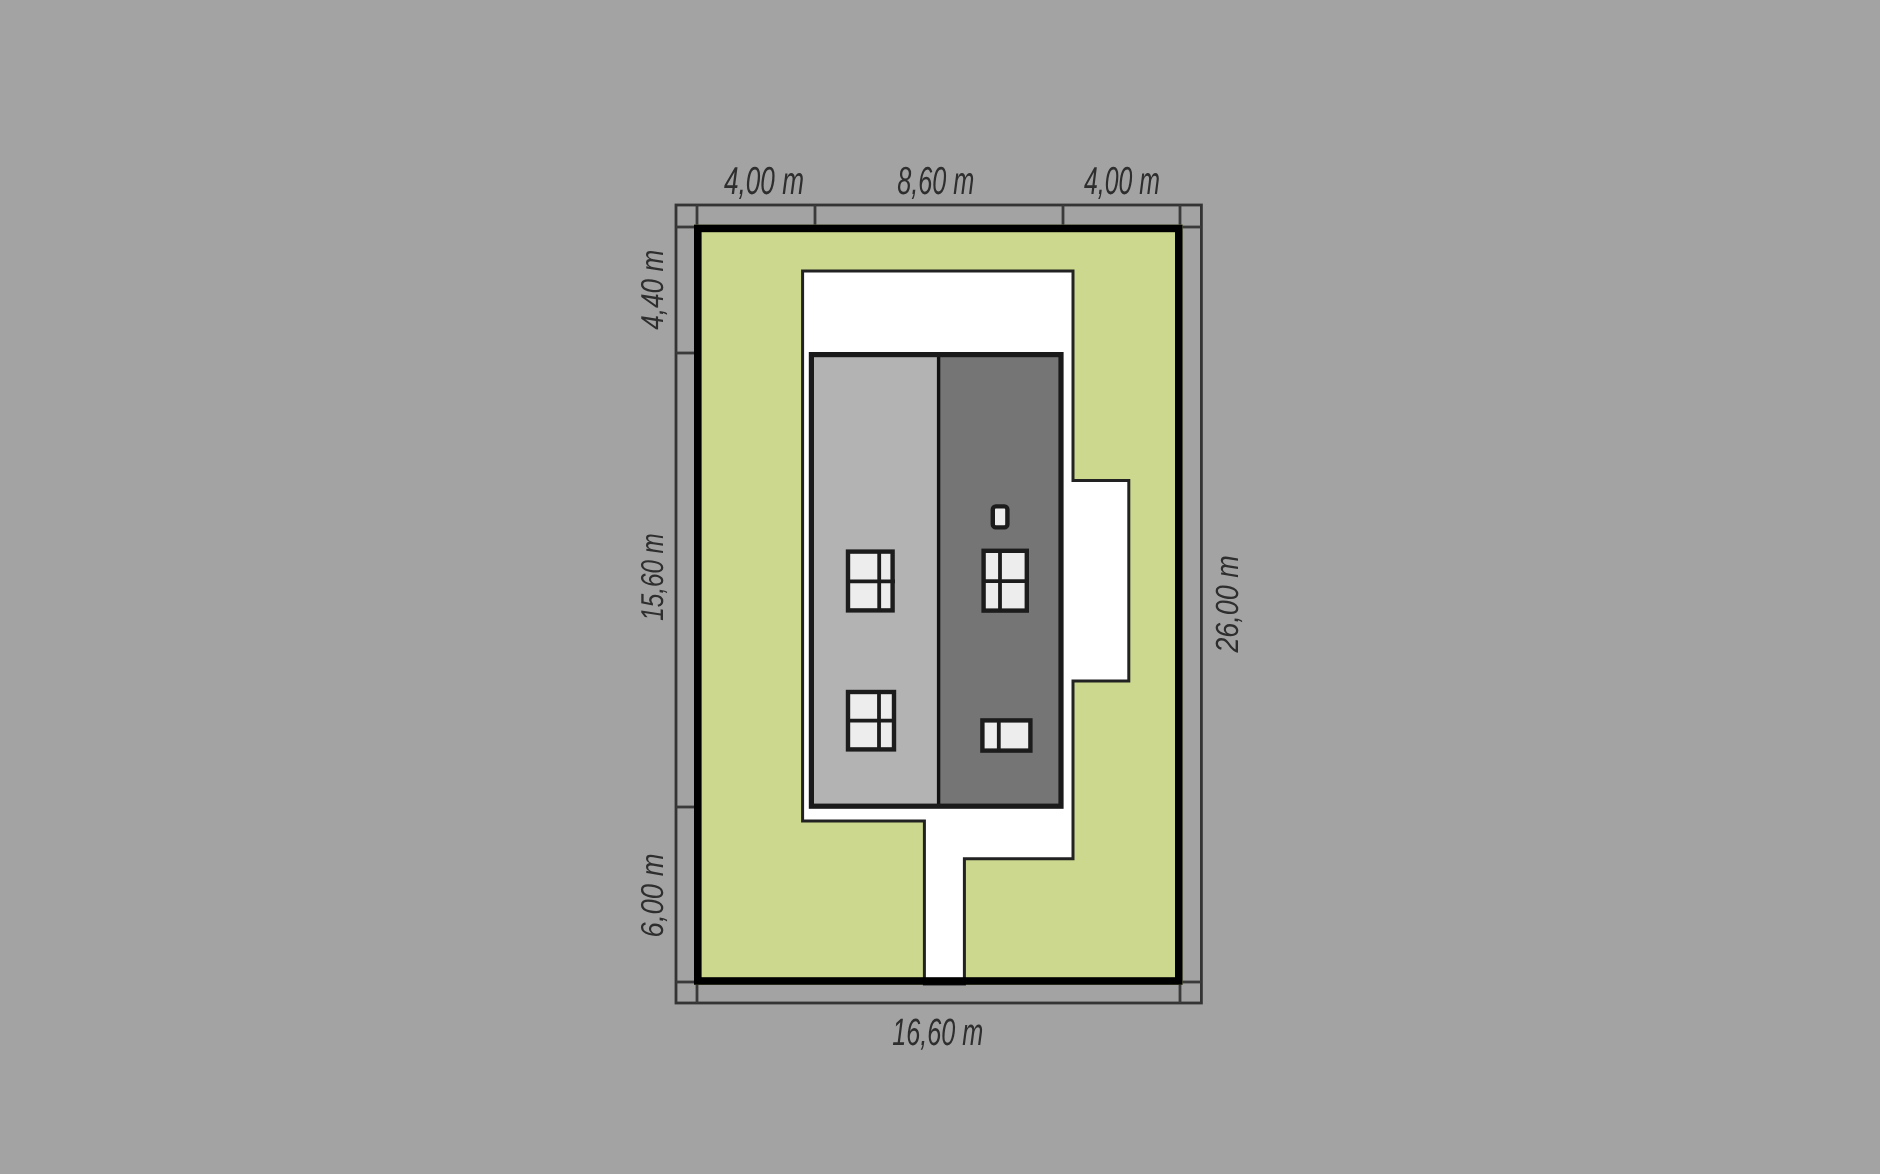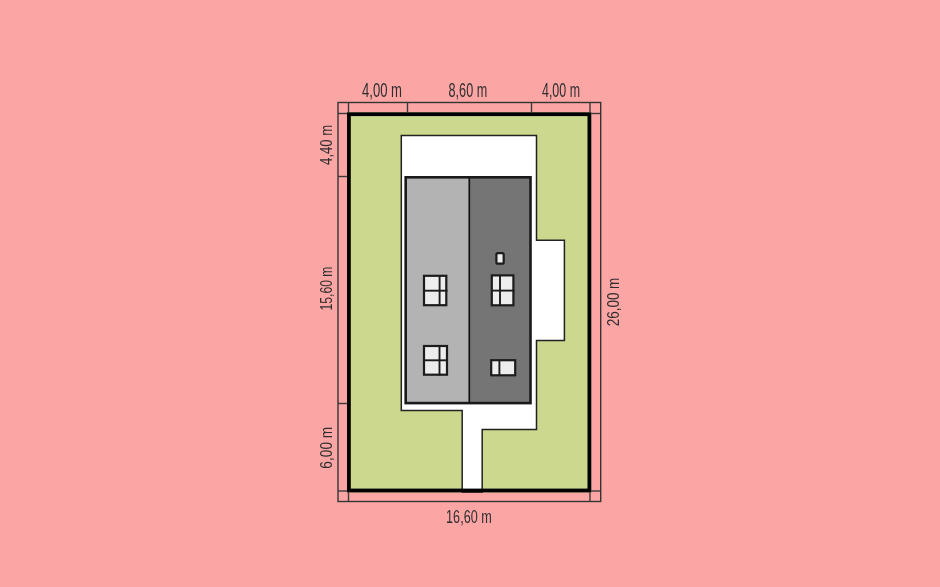--- a/index.html
+++ b/index.html
@@ -1,16 +1,16 @@
 <!DOCTYPE html>
 <html><head>
 <meta charset="utf-8">
 <style>
   html,body{margin:0;padding:0;background:#ffffff;}
-  .wrap{width:940px;height:587px;position:relative;overflow:hidden;background:#fca5a5;}
+  .wrap{width:940px;height:587px;position:relative;overflow:hidden;background:#a3a3a3;font-style:italic;}
   svg{position:absolute;left:0;top:0;}
   text{font-family:"Liberation Sans", sans-serif;fill:#2e2e2e;}
 </style>
 </head>
 <body>
 <div class="wrap">
 <svg width="940" height="587" viewBox="0 0 940 587">
 
   <rect x="338" y="102.5" width="262.7" height="399" fill="none" stroke="#343434" stroke-width="1.4"></rect>
 

